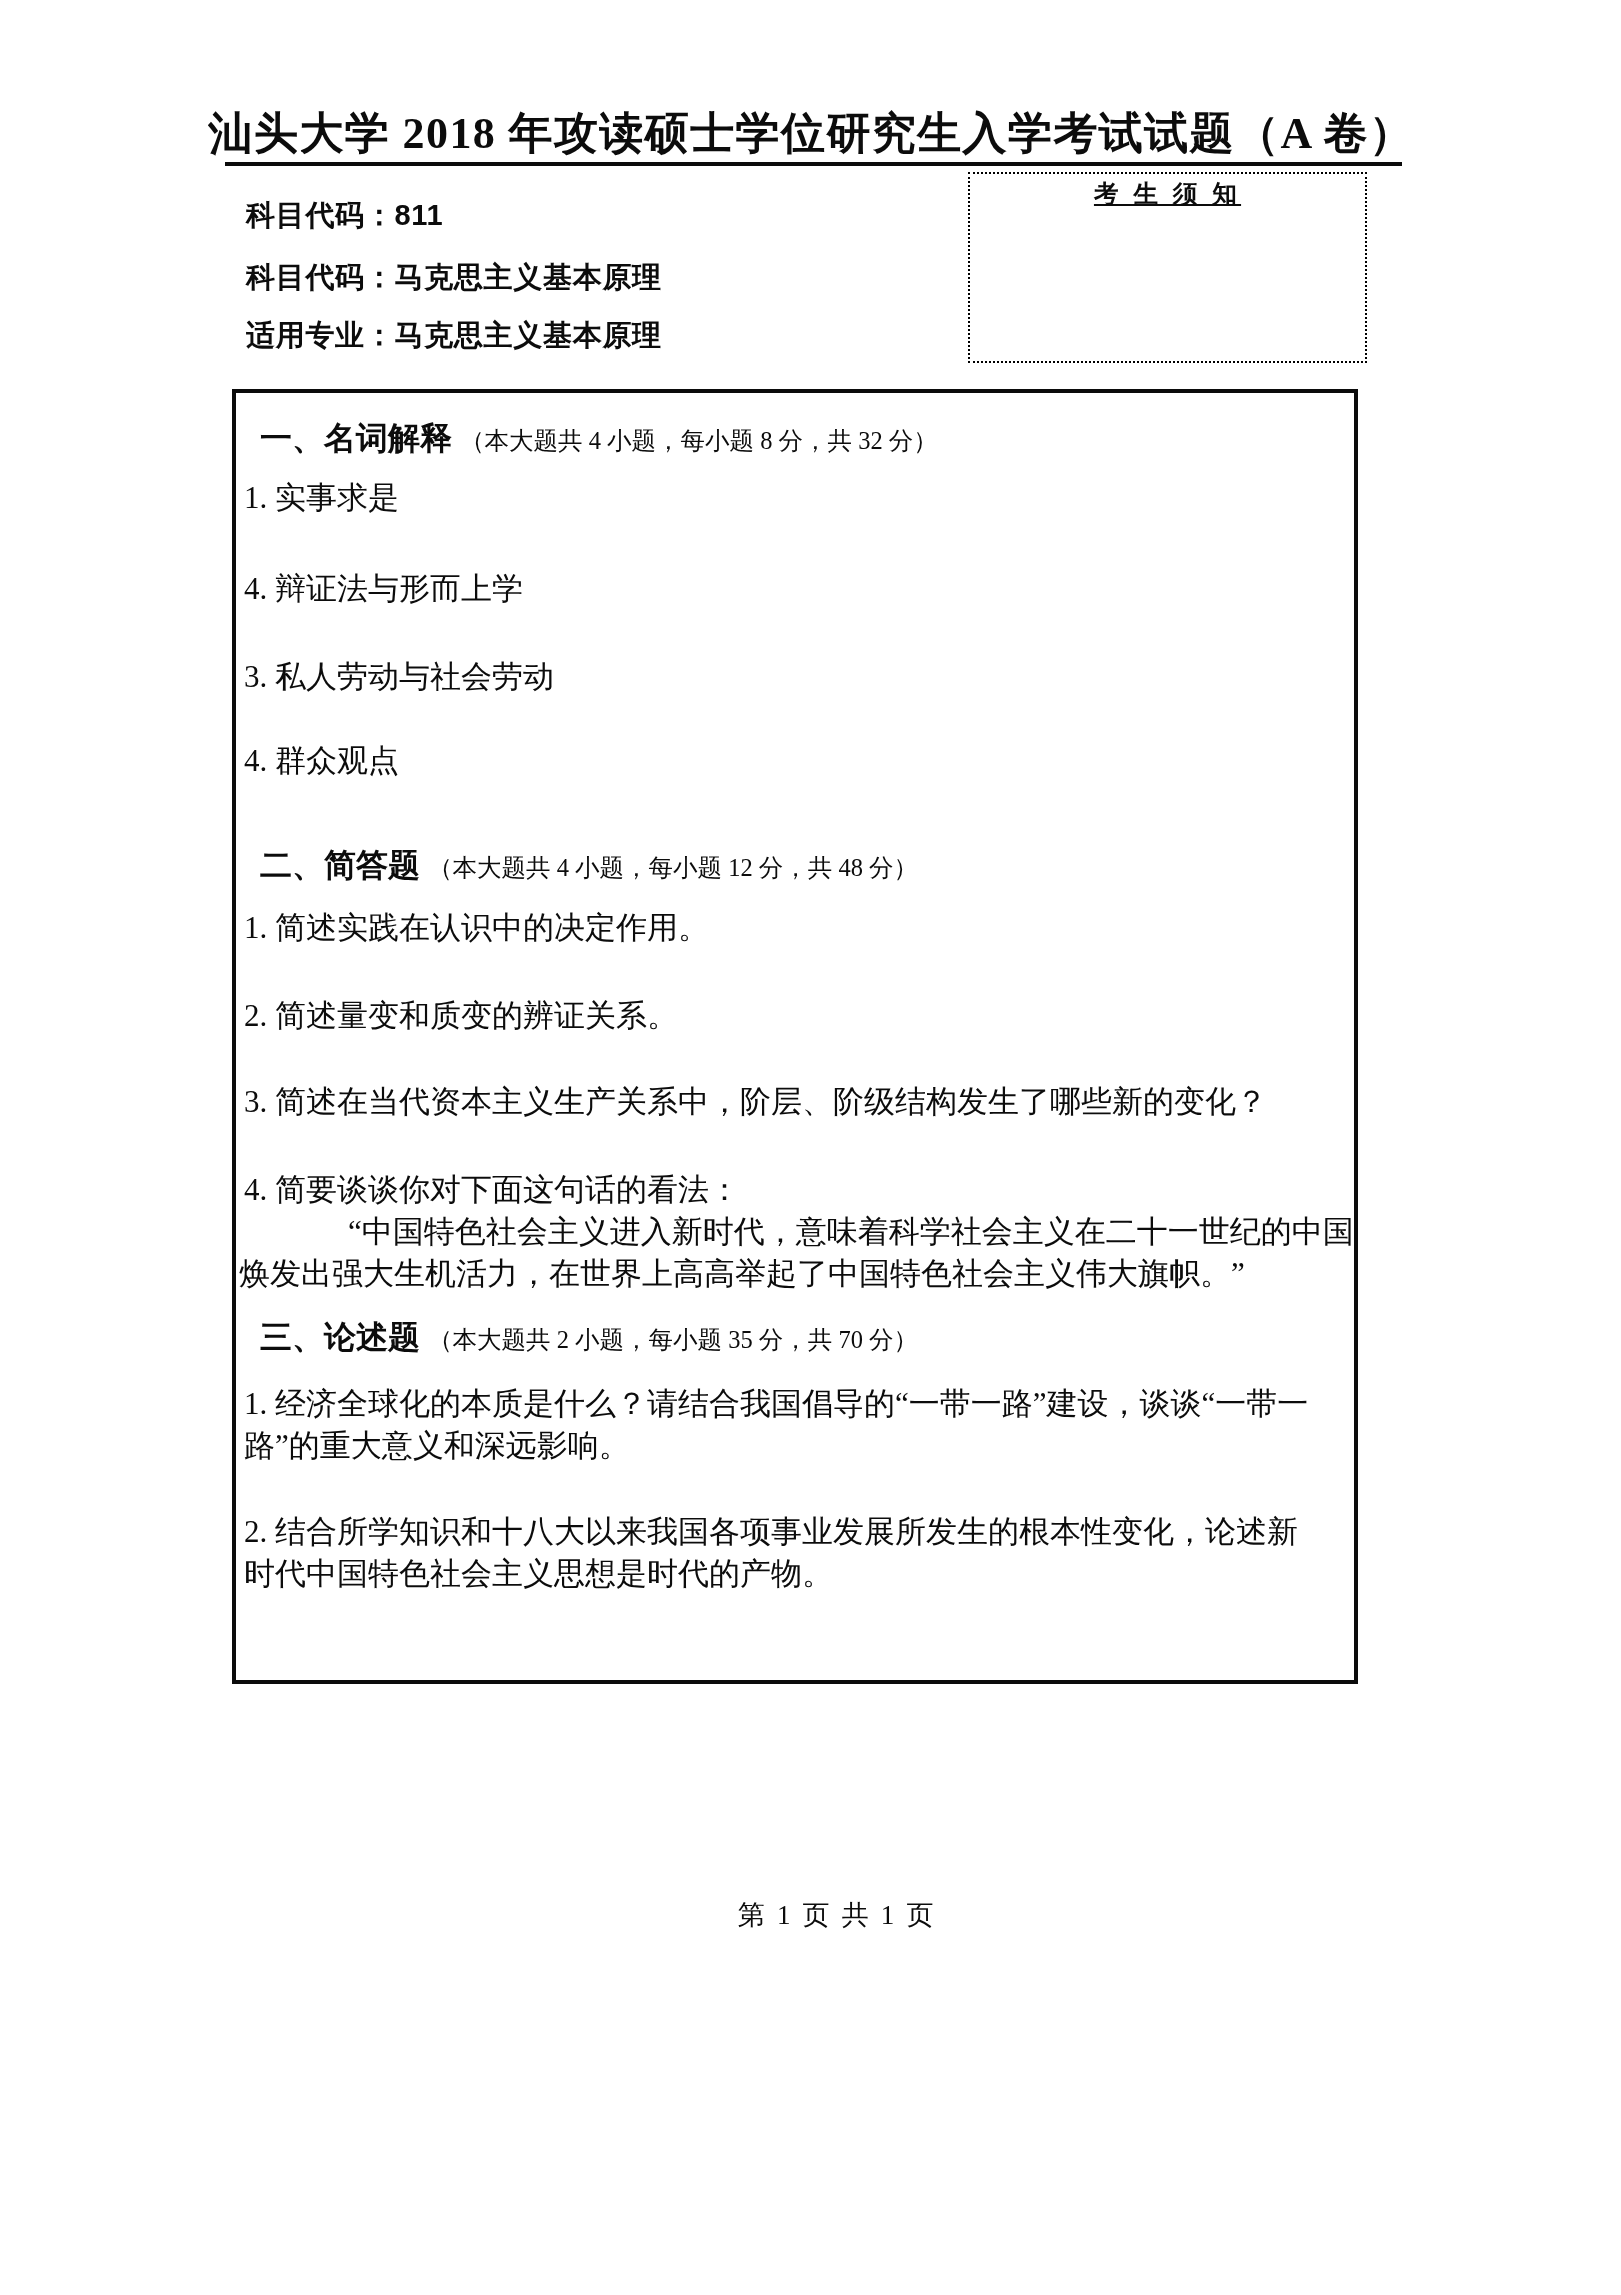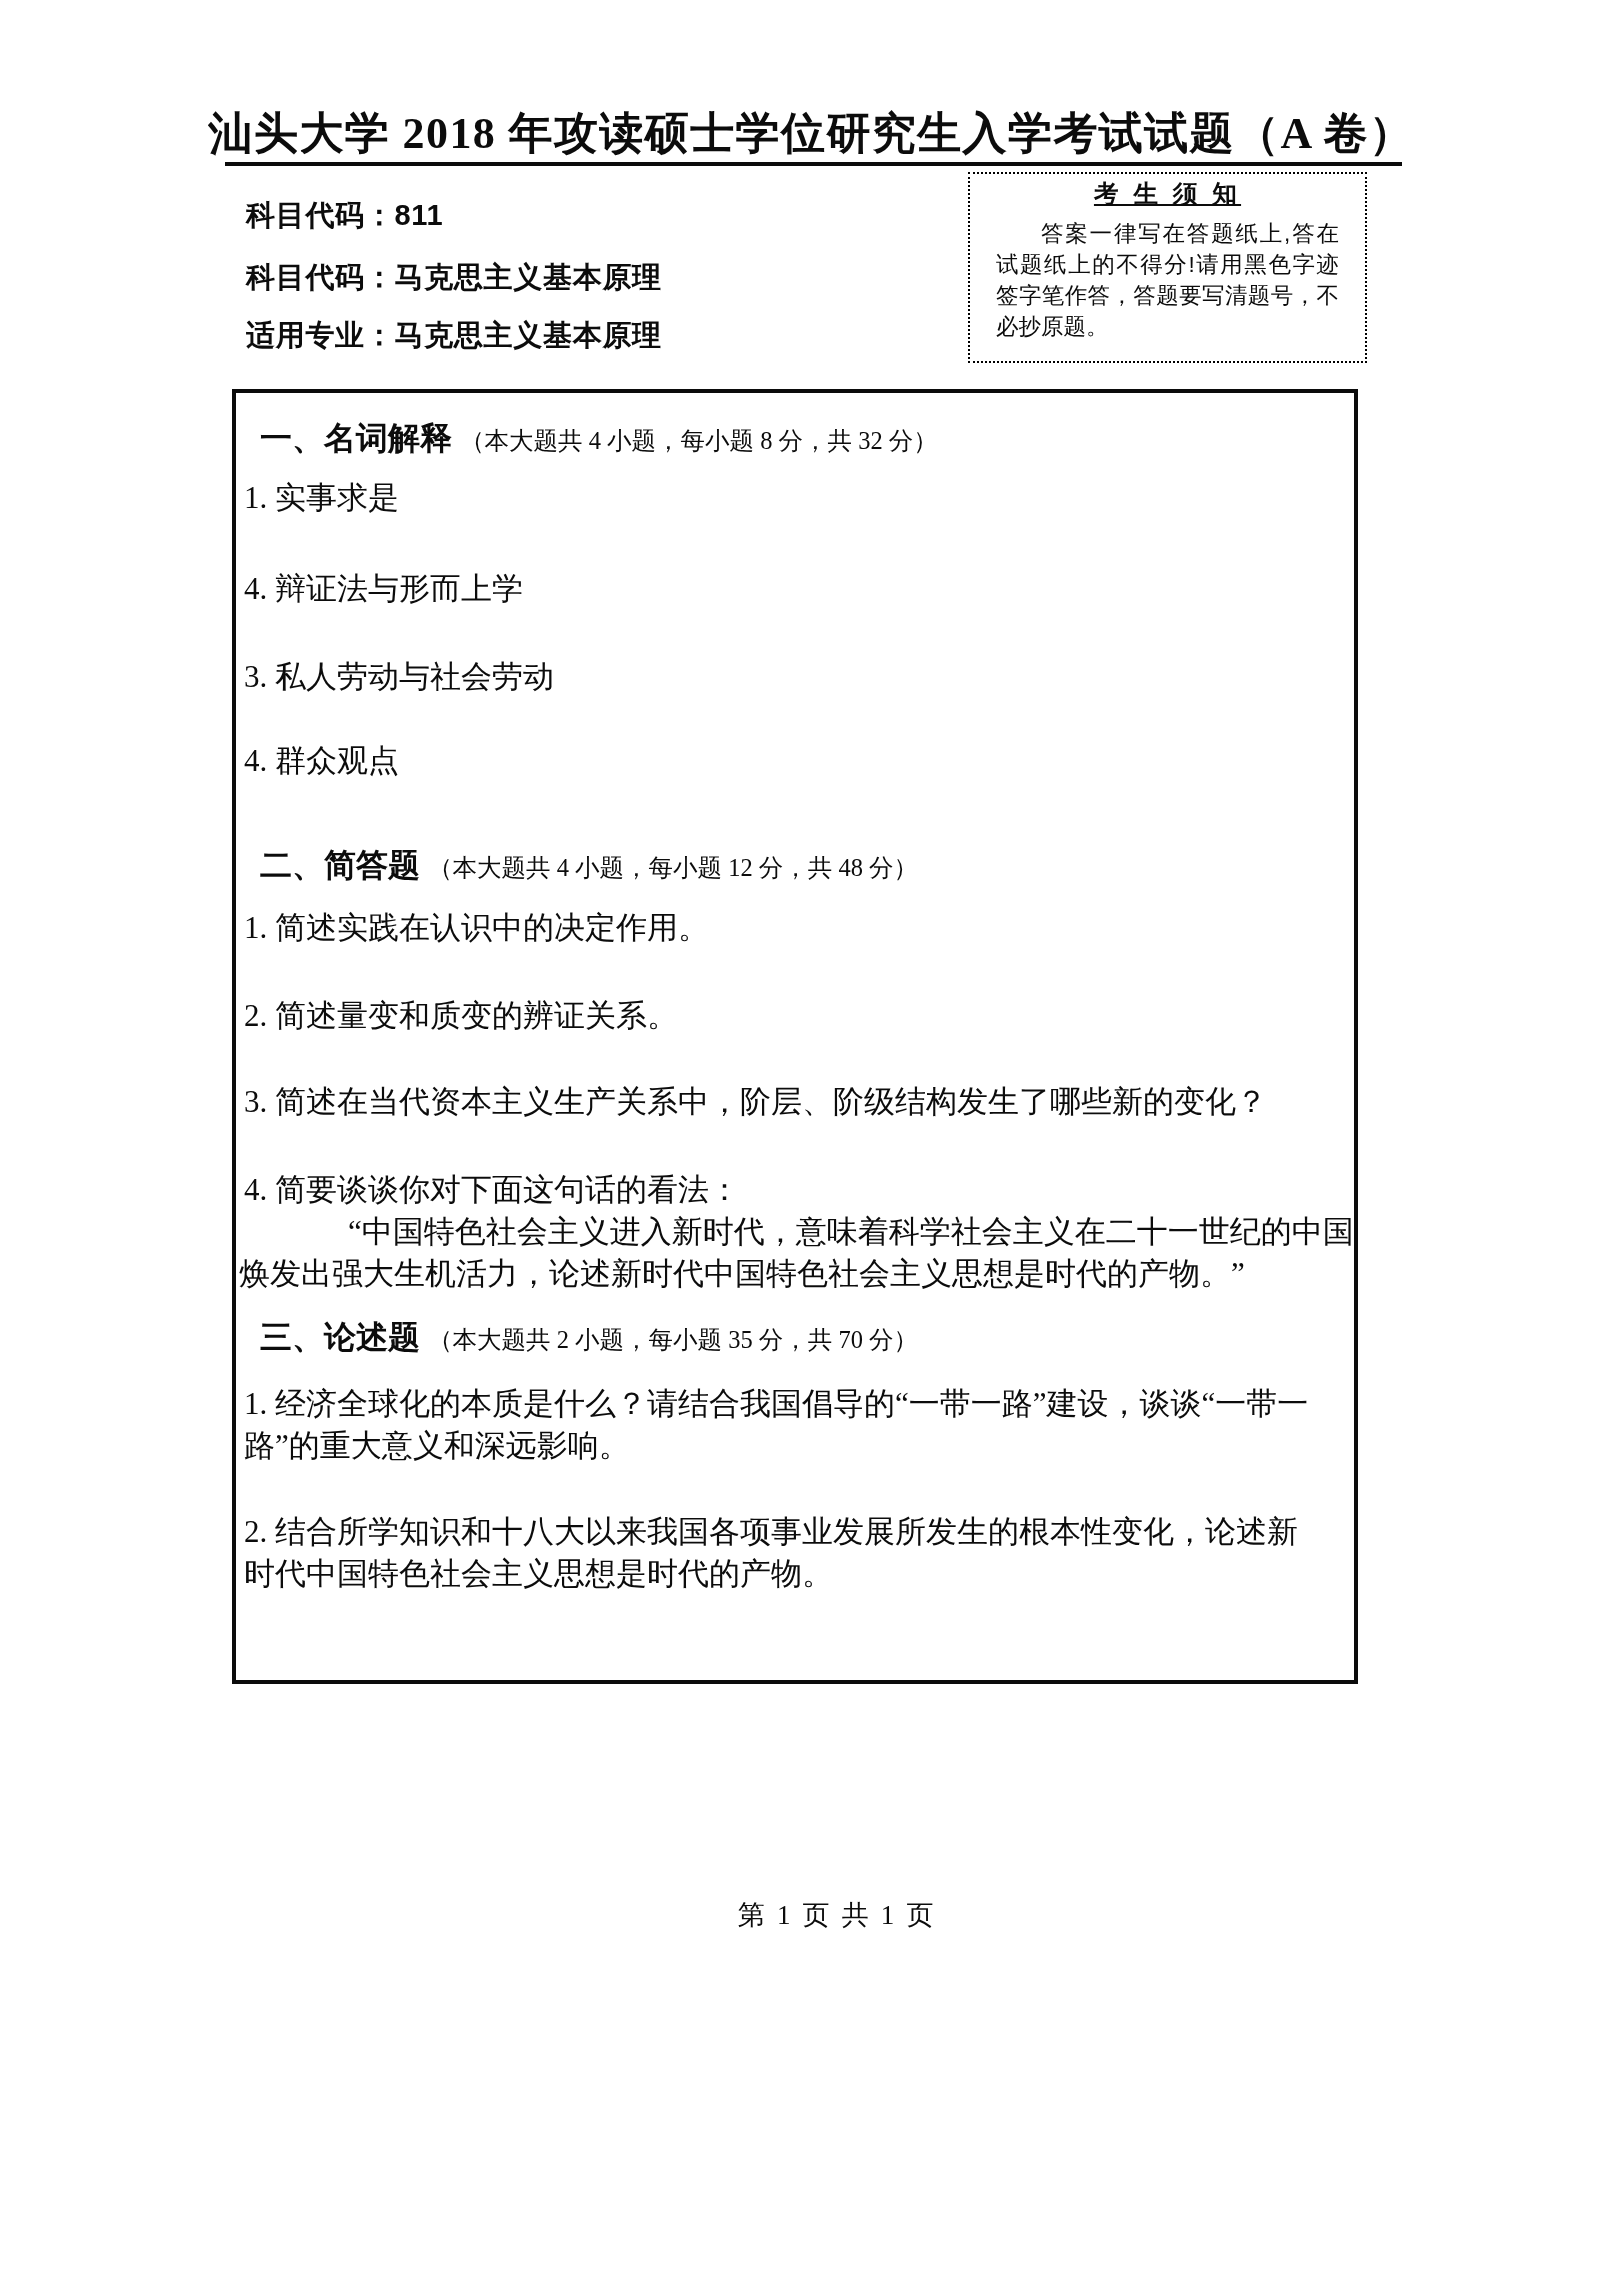--- a/index.html
+++ b/index.html
@@ -109,21 +109,20 @@
 
 <div class="abs paper-title">汕头大学 2018 年攻读硕士学位研究生入学考试试题（A 卷）</div>
 <div class="abs title-rule"></div>
 
 <div class="abs meta-line meta-1">科目代码：811</div>
 <div class="abs meta-line meta-2">科目代码：马克思主义基本原理</div>
 <div class="abs meta-line meta-3">适用专业：马克思主义基本原理</div>
 
 <div class="abs notice-box">
   <div class="notice-title">考 生 须 知</div>
-  <div class="notice-body">答案一律写在答题纸上,答在试题纸上的不得分!请用黑色字迹签字笔作答，答题要写清题号，不必抄原题。</div>
 </div>
 
 <div class="abs main-box"></div>
 
 <div class="abs sec-head sec1-head">
   <span>一、名词解释</span>
   <span class="sec-note">（本大题共 4 小题，每小题 8 分，共 32 分）</span>
 </div>
 <div class="abs q-item s1-i1">1. 实事求是</div>
 <div class="abs q-item s1-i2">4. 辩证法与形而上学</div>
@@ -131,21 +130,21 @@
 <div class="abs q-item s1-i4">4. 群众观点</div>
 
 <div class="abs sec-head sec2-head">
   <span>二、简答题</span>
   <span class="sec-note">（本大题共 4 小题，每小题 12 分，共 48 分）</span>
 </div>
 <div class="abs q-item s2-i1">1. 简述实践在认识中的决定作用。</div>
 <div class="abs q-item s2-i2">2. 简述量变和质变的辨证关系。</div>
 <div class="abs q-item s2-i3">3. 简述在当代资本主义生产关系中，阶层、阶级结构发生了哪些新的变化？</div>
 <div class="abs q-item s2-i4">4. 简要谈谈你对下面这句话的看法：</div>
-<div class="abs q-para quote-para s2-quote">“中国特色社会主义进入新时代，意味着科学社会主义在二十一世纪的中国焕发出强大生机活力，论述新时代中国特色社会主义思想是时代的产物。”</div>
+<div class="abs q-para quote-para s2-quote">“中国特色社会主义进入新时代，意味着科学社会主义在二十一世纪的中国焕发出强大生机活力，在世界上高高举起了中国特色社会主义伟大旗帜。”</div>
 
 <div class="abs sec-head sec3-head">
   <span>三、论述题</span>
   <span class="sec-note">（本大题共 2 小题，每小题 35 分，共 70 分）</span>
 </div>
 <div class="abs q-para s3-i1">1. 经济全球化的本质是什么？请结合我国倡导的“一带一路”建设，谈谈“一带一路”的重大意义和深远影响。</div>
 <div class="abs q-para s3-i2">2. 结合所学知识和十八大以来我国各项事业发展所发生的根本性变化，论述新时代中国特色社会主义思想是时代的产物。</div>
 
 <div class="abs page-footer">第 1 页 共 1 页</div>
 

